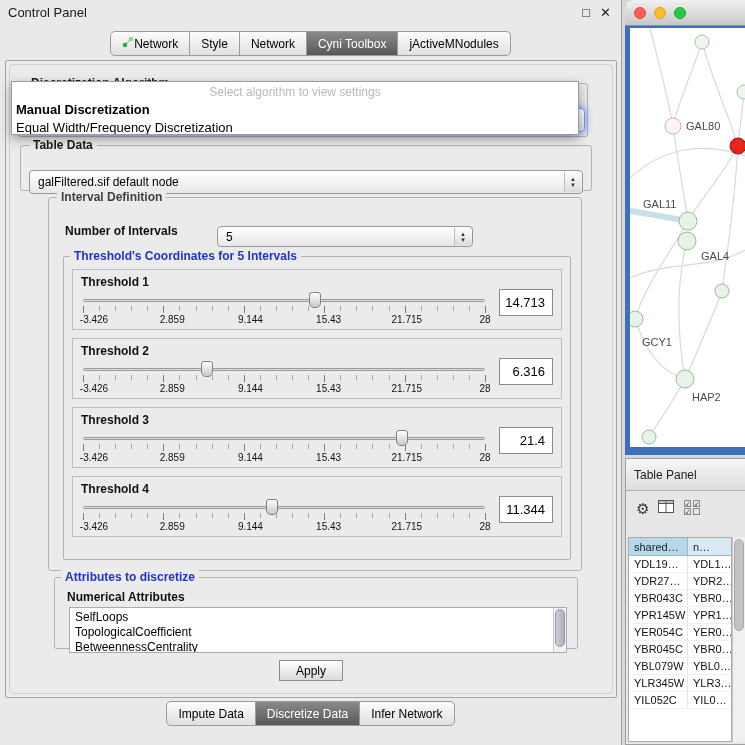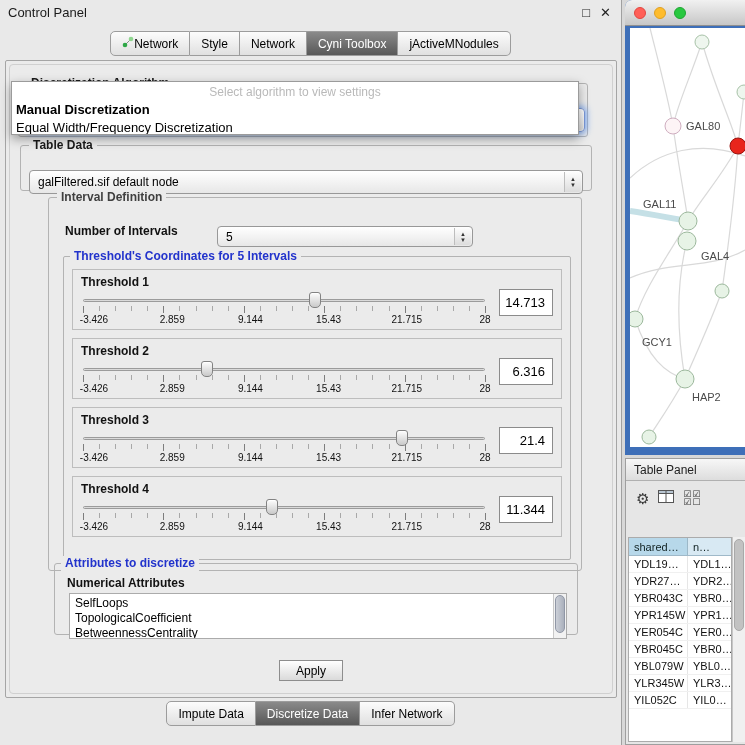--- a/index.html
+++ b/index.html
@@ -78,21 +78,21 @@
            border-radius:3px 3px 5px 5px; box-shadow:inset 0 1px 0 #fff; }
   .ticks { position:absolute; left:2px; right:2px; top:15px; height:5px;
            background:repeating-linear-gradient(to right,#a8a8a8 0 1px,transparent 1px 4%); }
   .ticks i { position:absolute; top:0; width:1px; height:7px; background:#7d7d7d; }
   .nums { position:absolute; left:13px; right:2px; top:23px; height:11px; font-size:10px; color:#111; }
   .nums span { position:absolute; transform:translateX(-50%); white-space:nowrap; }
   .value-box { width:54px; height:27px; margin-top:-2px; background:#fff;
                border:1px solid #8b8b8b; font-size:13px; color:#000; display:flex;
                align-items:center; justify-content:flex-end; padding-right:7px; }
 
-  .attr-group { left:48px; right:38px; top:502px; height:72px; }
+  .attr-group { left:48px; right:38px; top:516px; height:72px; }
   .attr-title { font-size:12px; font-weight:bold; margin:12px 0 3px 12px; color:#111; }
   .attr-list { position:relative; margin:0 10px 0 14px; height:46px; background:#fff;
                border:1px solid #ababab; font-size:12px; overflow:hidden; padding:2px 14px 0 5px; }
   .attr-item { line-height:15px; white-space:nowrap; }
   .attr-scroll { position:absolute; right:0; top:0; bottom:0; width:13px; background:#f2f2f2;
                  border-left:1px solid #c8c8c8; }
   .attr-scroll .sthumb { position:absolute; left:1px; right:1px; top:1px; height:38px;
                  background:linear-gradient(to right,#ccd0d8,#aab0bc);
                  border:1px solid #9097a6; border-radius:5px; }
 
@@ -110,21 +110,21 @@
   .tl { width:12px; height:12px; border-radius:50%; }
   .tl.r { background:#ff5f57; border:1px solid #e24640; }
   .tl.y { background:#febc2e; border:1px solid #dfa023; }
   .tl.g { background:#28c840; border:1px solid #1fa532; }
   .net-canvas { position:absolute; left:5px; top:28px; width:115px; bottom:8px;
                 background:#fff; overflow:hidden; }
 
   
   .table-panel { position:absolute; left:625px; top:458px; width:120px; height:287px;
                  background:#e6e6e6; border:1px solid #9f9f9f; border-right:none; }
-  .tp-title { height:22px; background:linear-gradient(#f7f7f7,#dddddd);
+  .tp-title { height:32px; background:linear-gradient(#f7f7f7,#dddddd);
               border-bottom:1px solid #b0b0b0; font-size:12px; color:#222;
               display:flex; align-items:center; padding-left:8px; }
   .tp-toolbar { height:34px; display:flex; align-items:center; gap:9px; padding-left:10px; }
   .gear { font-size:15px; color:#3a3a3a; line-height:15px; }
   .cb-cluster { display:grid; grid-template-columns:auto auto; line-height:8px;
                 font-size:9px; color:#333; column-gap:1px; }
   .tp-grid { position:absolute; left:2px; right:13px; top:78px; bottom:2px; background:#fff;
              border:1px solid #ababab; font-size:11px; overflow:hidden; }
   .tp-hrow { display:flex; height:18px; border-bottom:1px solid #9fb9c9; }
   .tp-hcell { padding:3px 0 0 5px; color:#122; white-space:nowrap; overflow:hidden; }

